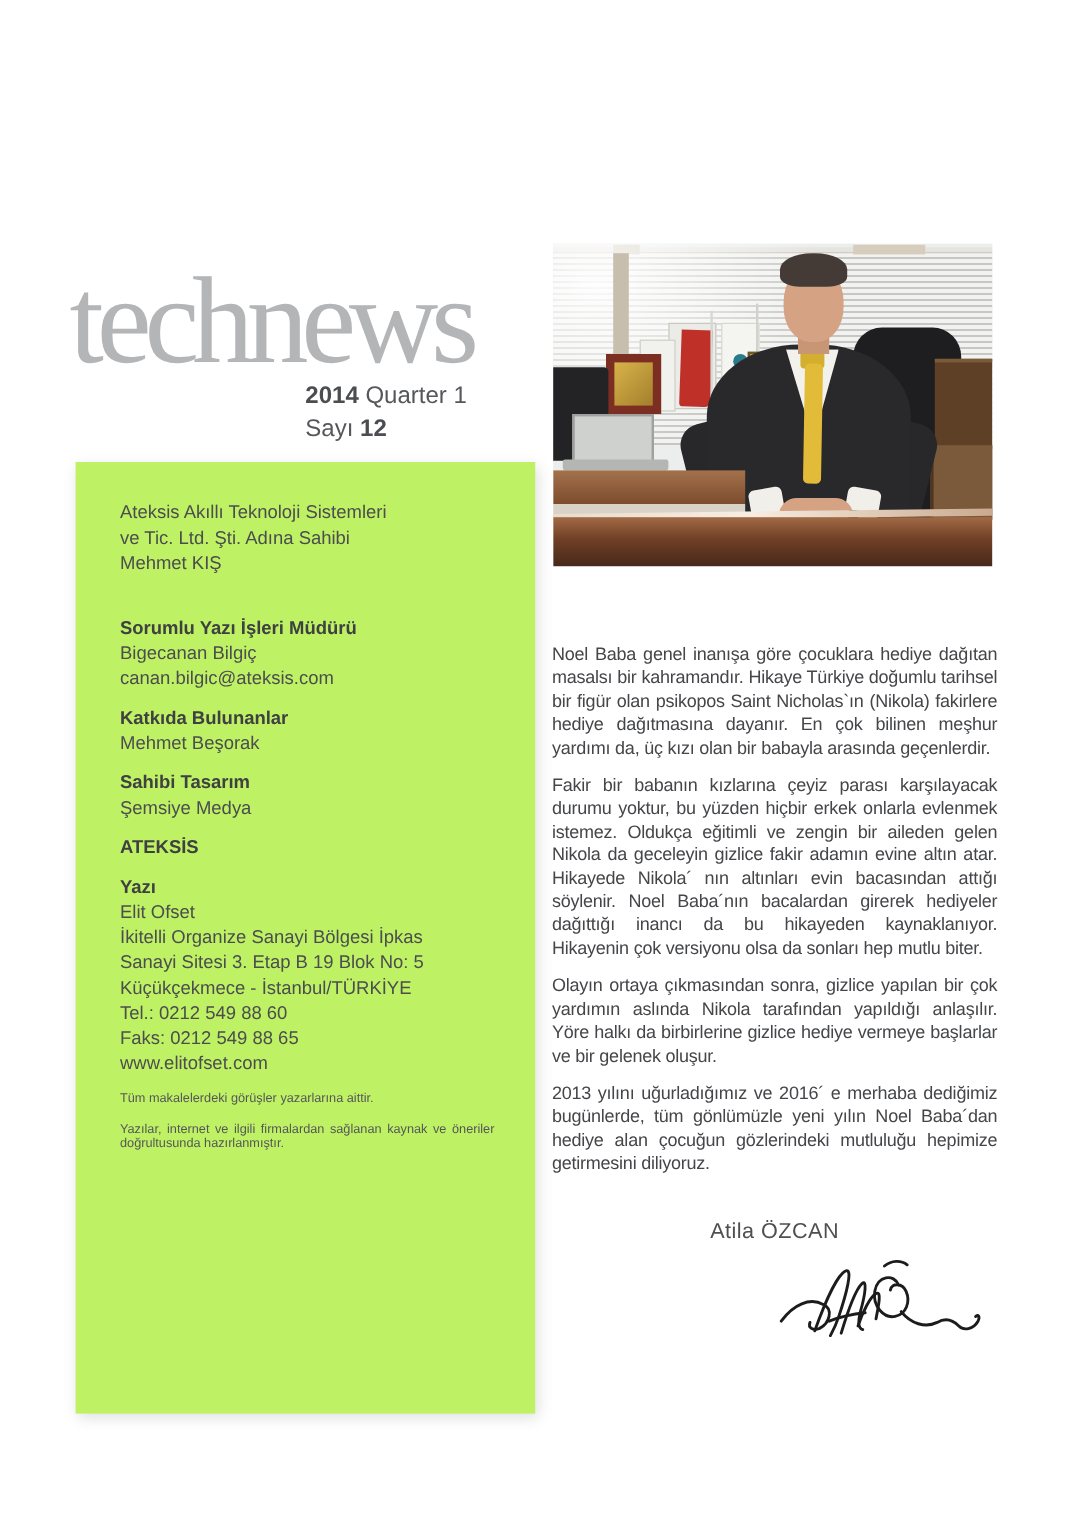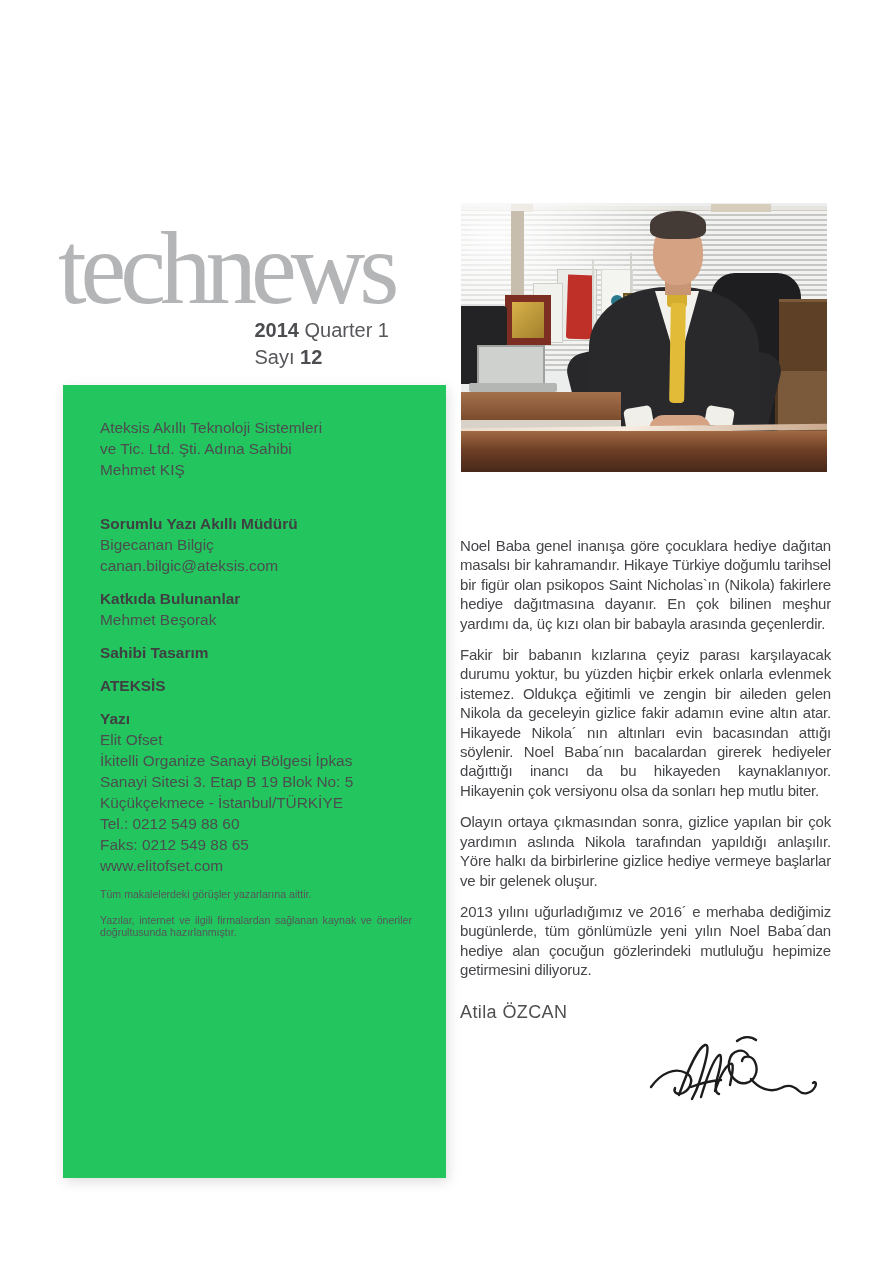--- a/index.html
+++ b/index.html
@@ -9,21 +9,21 @@
   
   .logo{position:absolute;left:58px;top:218px;width:384px;height:104px;
         font-family:"Liberation Serif",serif;font-size:103px;line-height:100px;
         letter-spacing:-6px;color:#b4b5b7;}
   .edition{position:absolute;top:317px;right:455px;text-align:left;
            font-size:20px;line-height:27px;color:#56575b;}
   .edition .strong{font-weight:bold;color:#4c4d50;}
 
   
   .imprint{position:absolute;left:63px;top:385px;width:383px;height:793px;
-           background:#22c55e;box-shadow:2px 4px 12px rgba(0,0,0,0.13);
+           background:#bef264;box-shadow:2px 4px 12px rgba(0,0,0,0.13);
            box-sizing:border-box;padding:32px 36px 0 37px;
            color:#4c4d4f;font-size:15.4px;line-height:21px;}
   [data-bind-list]{white-space:pre-line;}
   .imp-owner{margin-bottom:33px;}
   .imp-block{margin-bottom:12px;}
   .imp-title{font-weight:bold;color:#3f4042;}
   .legal{margin-top:12px;width:312px;font-size:10.6px;line-height:12.5px;color:#55565a;}
   .legal p{margin:0 0 13px 0;text-align:justify;}
 
   
@@ -76,21 +76,21 @@
   .lunder{left:0;top:217px;width:160px;height:11px;background:#d8d2c8;}
   .desk-edge{left:-4px;top:223px;width:374px;height:6px;transform:rotate(-0.7deg);
              background:linear-gradient(90deg,#e9dccd,#f7ede1 45%,#c9a88d);}
   .desk{left:0;top:228px;width:366px;height:41px;
         background:linear-gradient(180deg,#a26a45 0,#6f3f26 45%,#47281a 100%);}
 
   
   .article{position:absolute;left:460px;top:536px;width:371px;color:#454649;}
   .article p{margin:0 0 12px 0;font-size:15px;line-height:19.4px;
              letter-spacing:-0.2px;text-align:justify;}
-  .author{margin-top:22px;text-align:left;font-size:18px;letter-spacing:0.4px;color:#4e4f51;}
+  .author{margin-top:36px;text-align:center;font-size:18px;letter-spacing:0.4px;color:#4e4f51;}
   .signature{margin-top:10px;text-align:right;padding-right:6px;}
 </style>
 </head>
 <body>
 
 <div class="page">
 
   <div class="logo" data-bind="masthead.logo">technews</div>
   <div class="edition">
     <div class="ed-line"><span class="strong" data-bind="masthead.year">2014</span><span data-bind="masthead.quarter"> Quarter 1</span></div>
@@ -138,32 +138,33 @@
     <div class="desk-edge"></div>
     <div class="desk"></div>
   </div>
 
   <div class="imprint">
     <div class="imp-owner" data-bind-list="imprint.owner_lines">Ateksis Akıllı Teknoloji Sistemleri
 ve Tic. Ltd. Şti. Adına Sahibi
 Mehmet KIŞ</div>
 
     <div class="imp-block">
-      <div class="imp-title" data-bind="imprint.blocks.0.title">Sorumlu Yazı Akıllı Müdürü</div>
+      <div class="imp-title" data-bind="imprint.blocks.0.title">Sorumlu Yazı İşleri Müdürü</div>
       <div class="imp-lines" data-bind-list="imprint.blocks.0.lines">Bigecanan Bilgiç
 canan.bilgic@ateksis.com</div>
     </div>
 
     <div class="imp-block">
       <div class="imp-title" data-bind="imprint.blocks.1.title">Katkıda Bulunanlar</div>
       <div class="imp-lines" data-bind-list="imprint.blocks.1.lines">Mehmet Beşorak</div>
     </div>
 
     <div class="imp-block">
       <div class="imp-title" data-bind="imprint.blocks.2.title">Sahibi Tasarım</div>
+      <div class="imp-lines" data-bind-list="imprint.blocks.2.lines">Şemsiye Medya</div>
     </div>
 
     <div class="imp-block">
       <div class="imp-title" data-bind="imprint.blocks.3.title">ATEKSİS</div>
     </div>
 
     <div class="imp-block">
       <div class="imp-title" data-bind="imprint.blocks.4.title">Yazı</div>
       <div class="imp-lines" data-bind-list="imprint.blocks.4.lines">Elit Ofset
 İkitelli Organize Sanayi Bölgesi İpkas

